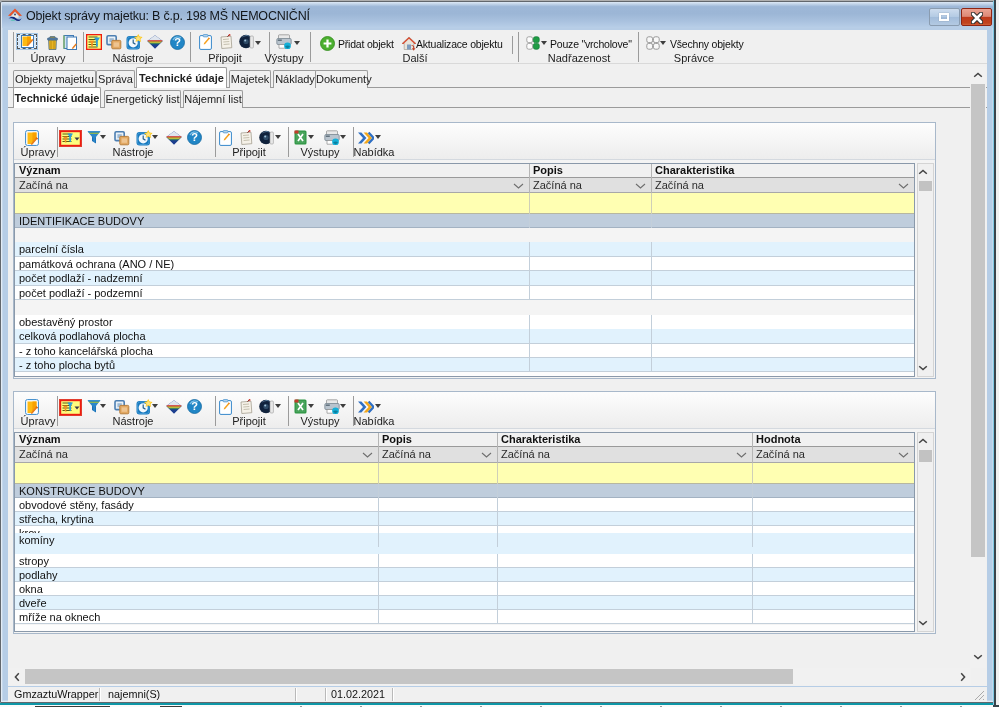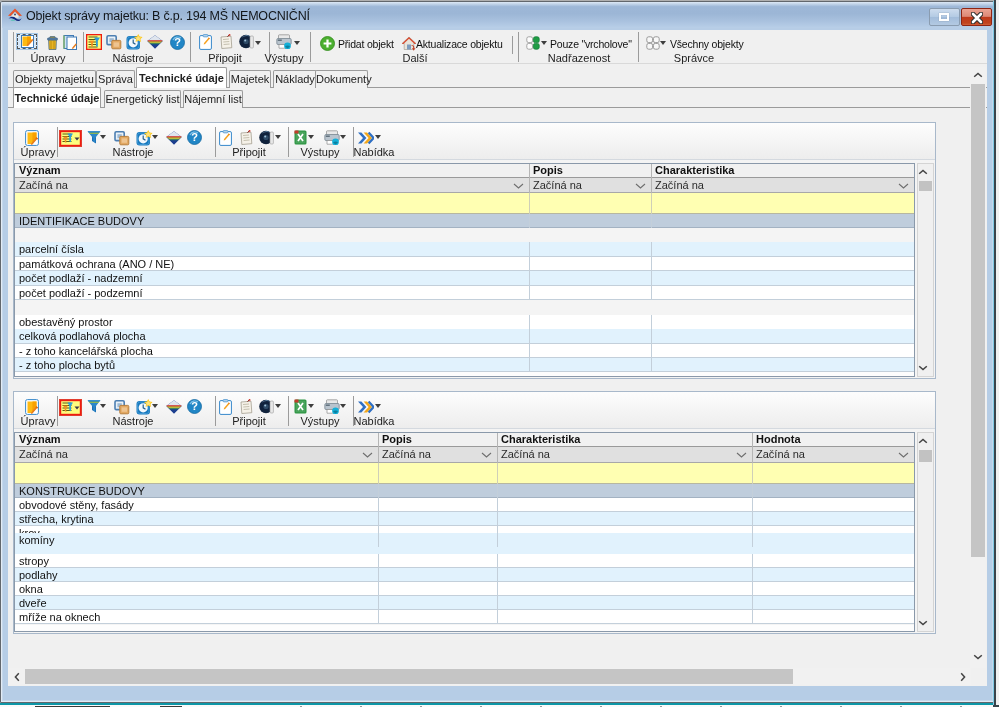--- a/index.html
+++ b/index.html
@@ -67,21 +67,21 @@
     <div class="title">
       <span class="ic" style="left:5px;top:5px">
         <svg width="16" height="16" viewBox="0 0 16 16">
           <path d="M1 8.8L8 1.4l7 7.4-2.6.2L8 4.6 3.6 9z" fill="#e8562c"></path>
           <path d="M4.4 9L8 5.2 11.6 9v1.8H4.4z" fill="#efe9e2"></path>
           <circle cx="8" cy="7.6" r="1" fill="#3a4f6e"></circle>
           <path d="M1.6 11.6c2.6-2.3 5-2.2 7.3-.3 2.2 1.8 4.2 1.6 5.7-.4-.9 3.2-3.8 4-6.3 2.1-2.4-1.8-4.4-2-6.7-1.4z" fill="#12297e"></path>
           <path d="M3.4 13.2c1.8-.9 3.4-.8 4.9.2-1.7.5-3.3.4-4.9-.2z" fill="#52c4b2"></path>
         </svg>
       </span>
-      <span class="tx">Objekt správy majetku: B č.p. 194 MŠ NEMOCNIČNÍ</span>
+      <span class="tx">Objekt správy majetku: B č.p. 198 MŠ NEMOCNIČNÍ</span>
       <span class="btn btnmax">
         <span class="mg"></span>
       </span>
       <span class="btn btnx">
         <span class="ic" style="left:9px;top:3px">
           <svg width="12" height="12" viewBox="0 0 12 12">
             <path d="M2 2l8 8M10 2l-8 8" stroke="#31302e" stroke-width="4.6" stroke-linecap="round"></path>
             <path d="M2 2l8 8M10 2l-8 8" stroke="#fff" stroke-width="2.6" stroke-linecap="round"></path>
           </svg>
         </span>
@@ -768,18 +768,28 @@
           </svg>
         </span>
         <i class="abs" style="left:17px;top:1px;width:768px;height:15px;background:#c5c5c5"></i>
         <span class="abs" style="left:952px;top:4px">
           <svg width="6" height="10" viewBox="0 0 6 10">
             <path d="M1.2 1.2L4.6 5 1.2 8.8" fill="none" stroke="#444" stroke-width="1.5"></path>
           </svg>
         </span>
       </div>
     </div>
+    <div class="status">
+      <span class="sttx" style="left:6px">GmzaztuWrapper</span>
+      <i class="stsep" style="left:91px"></i>
+      <span class="sttx" style="left:100px">najemni(S)</span>
+      <i class="stsep" style="left:287px"></i>
+      <i class="stsep" style="left:317px"></i>
+      <span class="sttx" style="left:323px">01.02.2021</span>
+      <i class="stsep" style="left:384px"></i>
+      <span class="abs" style="right:3px;top:3px;width:10px;height:10px;background:linear-gradient(135deg,transparent 50%,#aaa 50%,#aaa 58%,transparent 58%,transparent 70%,#aaa 70%,#aaa 78%,transparent 78%,transparent 90%,#aaa 90%)"></span>
+    </div>
   </div>
 <div class="abs" style="left:993px;top:0;width:1px;height:705px;background:#7fc9e4"></div>
 <div class="abs" style="left:994px;top:0;width:2px;height:705px;background:#39444b"></div>
 <div class="abs" style="left:996px;top:0;width:3px;height:707px;background:#f1f1f1"></div>
 <div class="abs" style="left:0;top:0;width:994px;height:1px;background:#b0b0b0"></div>
 <div class="abs" style="left:2px;top:1px;width:991px;height:1px;background:#62676d"></div>
 <div class="abs" style="left:993px;top:705px;width:6px;height:2px;background:#39444b"></div>
 </body></html>

